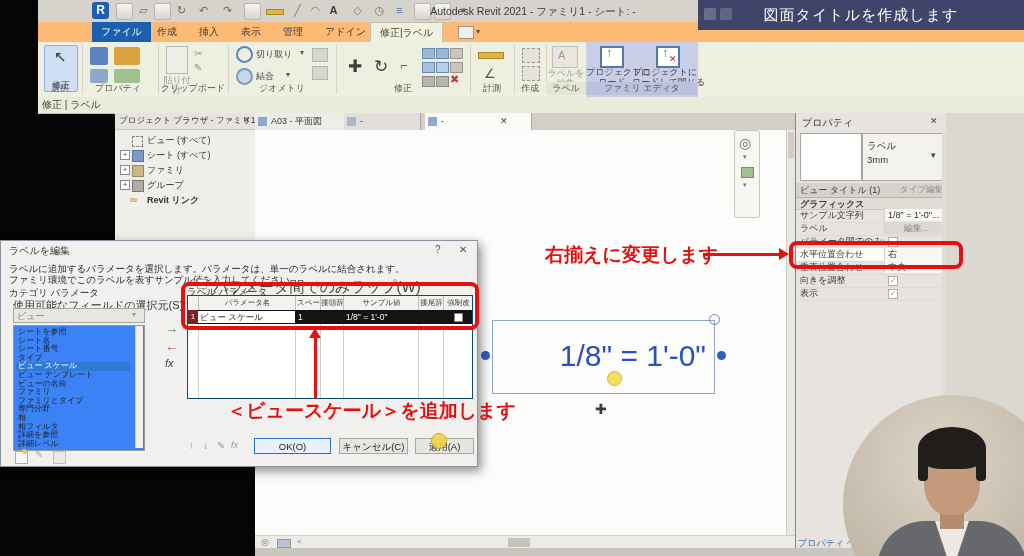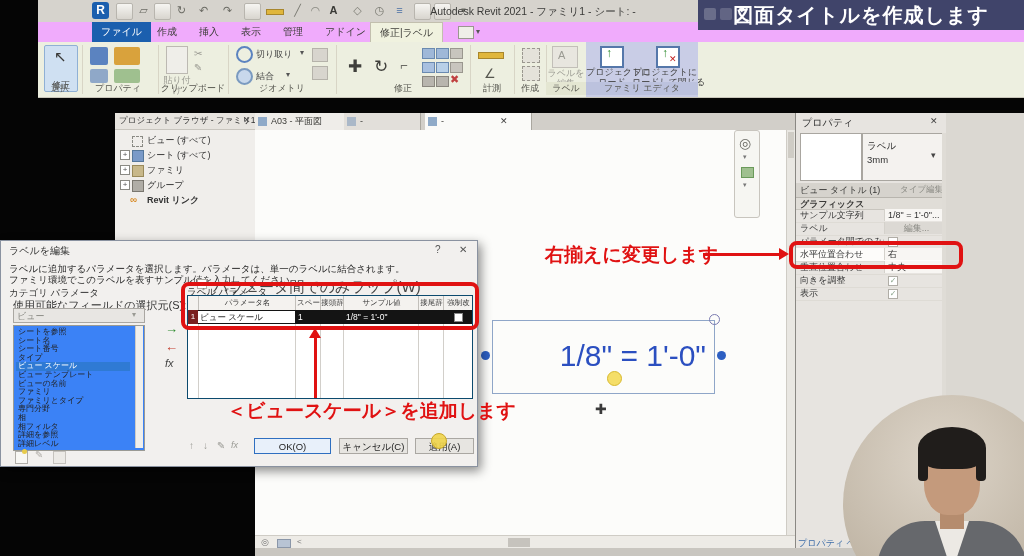--- a/index.html
+++ b/index.html
@@ -6,21 +6,21 @@
   #stage{position:relative;width:1024px;height:556px;background:#050505;overflow:hidden;
          font-family:"Liberation Sans","DejaVu Sans",sans-serif;color:#333;}
   .a{position:absolute;}
   .tx{white-space:nowrap;}
   .ic{display:inline-block;text-align:center;}
   
   #titlebar{left:38px;top:0;width:986px;height:22px;background:#d6d3cd;}
   .qi{width:15px;height:15px;top:3px;font-size:11px;line-height:15px;color:#6b6b64;text-align:center;}
   .qbox{background:linear-gradient(#f6f5f2,#d8d5ce);border:1px solid #b8b5ae;border-radius:2px;}
   
-  #tabrow{left:38px;top:22px;width:986px;height:20px;background:#f0abfc;}
+  #tabrow{left:38px;top:22px;width:986px;height:20px;background:#fdba74;}
   .rtab{top:0;height:20px;line-height:20px;font-size:10px;color:#3c3c38;padding:0 9px;}
   
   #ribbon{left:38px;top:42px;width:986px;height:55px;background:#edefe0;border-bottom:1px solid #c9c6ba;}
   .plabel{bottom:2px;font-size:9px;color:#55554e;text-align:center;}
   .psep{top:3px;width:1px;height:49px;background:#d8d5c6;}
   .rbtn-txt{font-size:9px;color:#444;line-height:10px;text-align:center;}
   .gray{color:#9a9a92;}
   
   #modebar{left:38px;top:97px;width:986px;height:16px;background:#e9ecd8;border-bottom:1px solid #c8c5b8;}
   
@@ -47,21 +47,21 @@
   .li{left:2px;width:112px;height:8.8px;line-height:8.8px;font-size:8px;color:#222;padding-left:2px;}
   .li.sel{background:#2f7ad4;color:#fff;}
   .thc{position:absolute;top:0;height:14px;line-height:14px;font-size:7.5px;text-align:center;color:#333;border-left:1px solid #c2bfba;overflow:hidden;}
   .gline{position:absolute;top:28px;bottom:0;width:1px;background:#d2cfca;}
   .dbtn{height:16px;line-height:15px;text-align:center;font-size:9.5px;color:#222;background:#e7e5e1;border:1px solid #aaa7a2;box-sizing:border-box;}
   .red{color:#e01212;}
   
   .redbox{border:4px solid #e01212;border-radius:8px;background:transparent;}
   
   #banner{left:698px;top:0;width:326px;height:30px;background:#40446a;z-index:50;}
-  #banner-text{width:100%;text-align:center;line-height:30px;font-size:20px;font-weight:bold;color:#fff;letter-spacing:1px;}
+  #banner-text{width:100%;text-align:center;line-height:30px;font-size:15px;font-weight:normal;color:#fff;letter-spacing:1px;}
   
   #webcam{left:843px;top:395px;width:218px;height:218px;border-radius:50%;overflow:hidden;z-index:60;
           background:radial-gradient(circle at 45% 30%,#ddd5c9,#b3a795);}
 </style>
 </head>
 <body>
 
 <div id="stage">
 
   <div id="titlebar" class="a">
@@ -174,20 +174,23 @@
       <div class="a" style="left:70px;top:4px;width:20px;height:18px;border:2px solid #5577aa;background:#fff;">
         <span class="a" style="left:4px;top:-2px;font-size:12px;color:#2e8b2e;font-weight:bold;">↑</span>
         <span class="a" style="left:11px;top:6px;font-size:9px;color:#c02020;font-weight:bold;">✕</span>
       </div>
       <span class="a rbtn-txt tx" style="left:46px;top:25px;width:66px;">プロジェクトに</span>
       <span class="a rbtn-txt tx" style="left:46px;top:35px;width:66px;">ロードして閉じる</span>
       <span class="a plabel" style="left:0;width:112px;background:#bcc2de;">ファミリ エディタ</span>
     </div>
   </div>
 
+  <div id="modebar" class="a">
+    <span class="a tx" style="left:4px;top:1px;font-size:10px;color:#3c3c38;">修正 | ラベル</span>
+  </div>
 
   <div id="browser" class="a">
     <div class="a" style="left:0;top:0;width:140px;height:16px;background:#e7e4df;border-bottom:1px solid #c8c5be;">
       <span class="a tx" style="left:4px;top:2px;font-size:8.5px;color:#333;">プロジェクト ブラウザ - ファミリ1</span>
       <span class="a" style="left:128px;top:2px;font-size:9px;color:#444;">✕</span>
     </div>
     <div class="a tree-item" style="top:20px;">
       <span class="a" style="left:17px;top:3px;width:9px;height:9px;border:1px dashed #8a8a84;"></span>
       <span class="a tx" style="left:32px;">ビュー (すべて)</span>
     </div>

